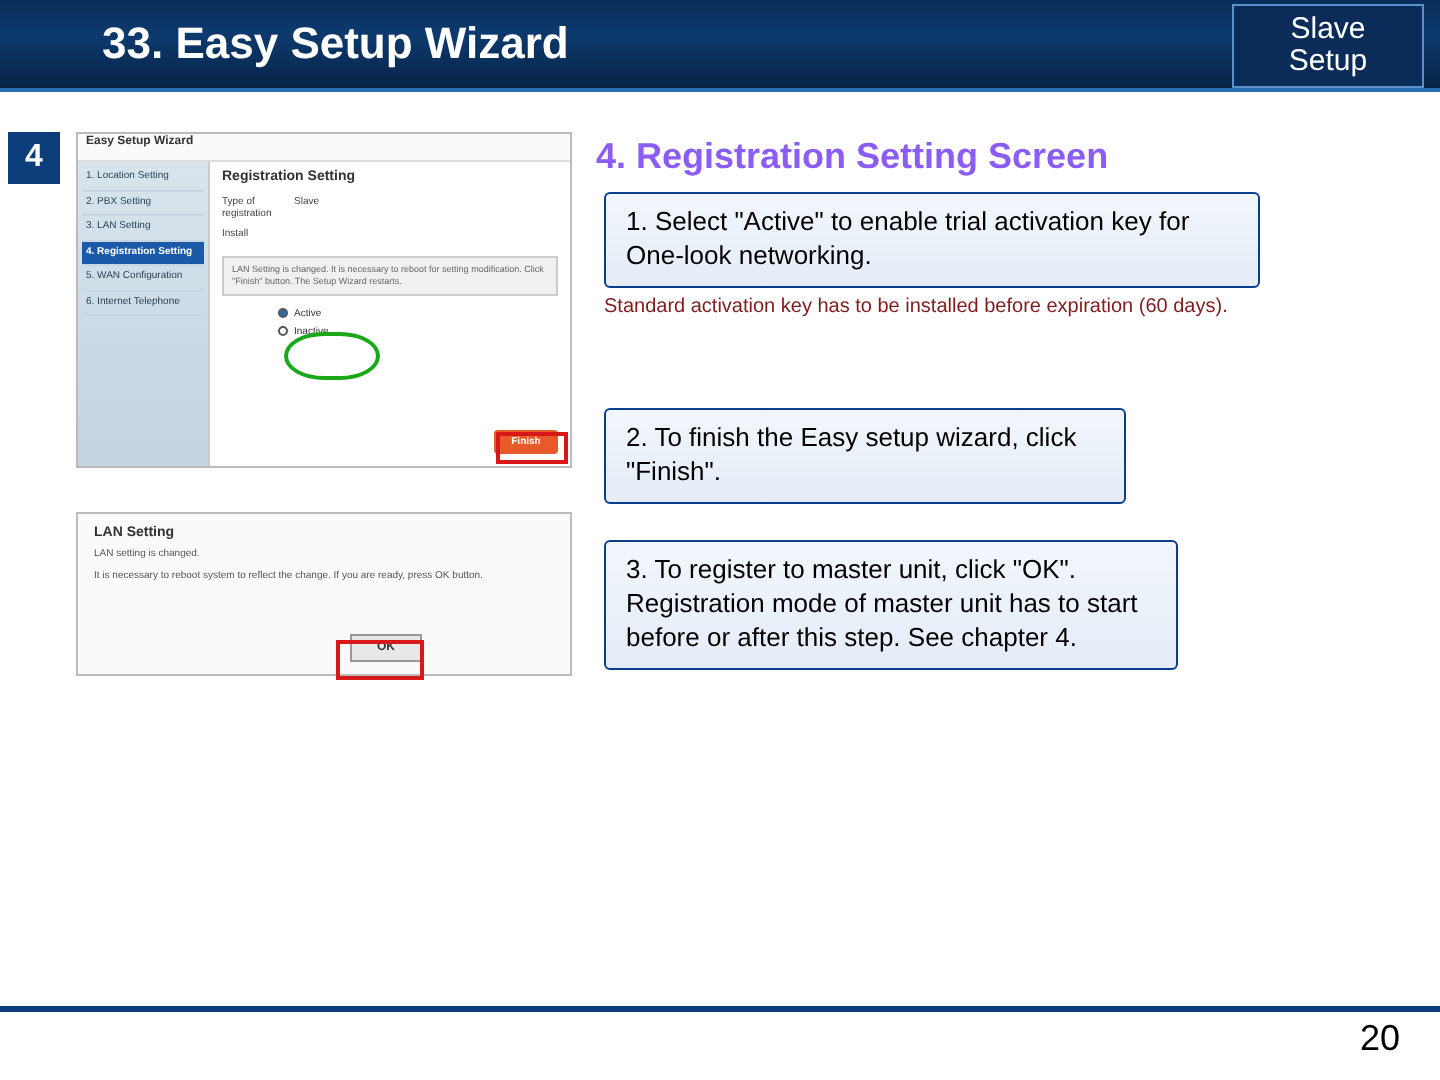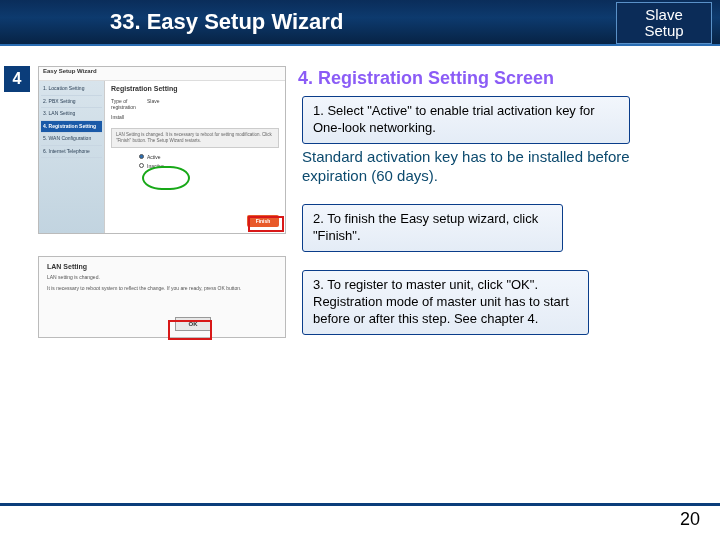--- a/index.html
+++ b/index.html
@@ -17,21 +17,21 @@
     background: linear-gradient(to bottom, #0a2d5a 0%, #0d3a6e 40%, #072345 100%);
     display: flex;
     align-items: center;
     position: relative;
     border-bottom: 2px solid #2a6db3;
   }
   .title {
     color: #fff;
     font-size: 22px;
     font-weight: bold;
-    margin-left: 110px;
+    margin-left: 51px;
   }
   .slave-box {
     position: absolute;
     right: 8px;
     top: 2px;
     width: 96px;
     height: 42px;
     background: #0b2c58;
     border: 1px solid #5a91c8;
     color: #fff;
@@ -221,22 +221,22 @@
     line-height: 1.3;
   }
   .callout.c1 { left: 302px; top: 96px;  width: 328px; }
   .callout.c2 { left: 302px; top: 204px; width: 261px; }
   .callout.c3 { left: 302px; top: 270px; width: 287px; }
   .note {
     position: absolute;
     left: 302px;
     top: 148px;
     width: 330px;
-    font-size: 15px;
-    color: #0c4a6e;
+    font-size: 10px;
+    color: #7f1d1d;
     line-height: 1.25;
   }
   .footer-rule {
     position: absolute;
     left: 0;
     bottom: 34px;
     width: 100%;
     height: 3px;
     background: #0b3d7a;
   }

